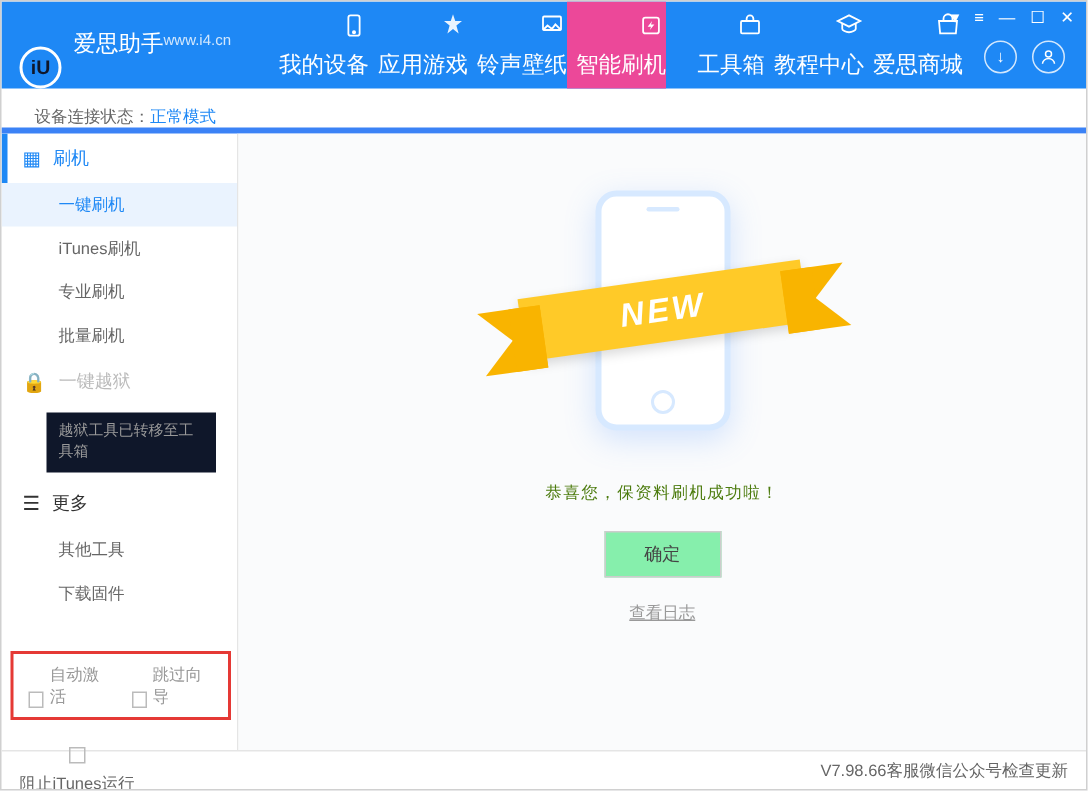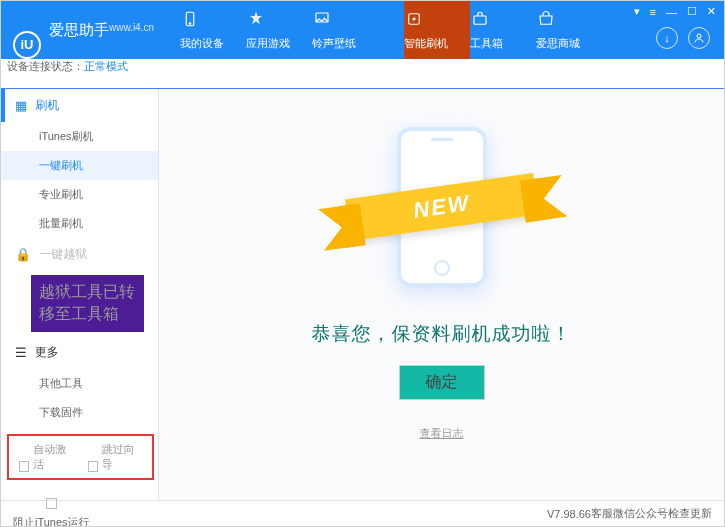--- a/index.html
+++ b/index.html
@@ -1,57 +1,57 @@
 <!DOCTYPE html>
 <html><head>
 <meta charset="utf-8">
 <style>
 * { margin: 0; padding: 0; box-sizing: border-box; font-family: "Microsoft YaHei", Arial, sans-serif; }
 body { width: 725px; height: 527px; background: #fff; border: 1px solid #d0d0d0; display: flex; flex-direction: column; overflow: hidden; }
 .header { height: 58px; background: #1e88f5; display: flex; align-items: center; padding: 0 12px; position: relative; }
 .logo-area { display: flex; align-items: center; gap: 8px; margin-right: 26px; }
-.logo-circle { width: 28px; height: 28px; border: 2px solid #fff; border-radius: 50%; display: flex; align-items: center; justify-content: center; color: #ffffff; font-weight: bold; font-size: 13px; margin-top: 29px; }
+.logo-circle { width: 28px; height: 28px; border: 2px solid #fff; border-radius: 50%; display: flex; align-items: center; justify-content: center; color: #0f172a; font-weight: bold; font-size: 13px; margin-top: 29px; }
 .logo-text { display: flex; flex-direction: row; line-height: 1.1; }
 .app-name { color: #fff; font-size: 15px; font-weight: 500; }
 .app-url { color: rgba(255,255,255,0.8); font-size: 10px; }
 .nav-tabs { display: flex; height: 100%; }
-.nav-tab { width: 66px; height: 100%; display: flex; flex-direction: column; align-items: flex-start; justify-content: center; color: #fff; font-size: 11px; cursor: pointer; gap: 8px; }
-.nav-tab.active { background: #c2410c; margin-left: 26px; }
+.nav-tab { width: 66px; height: 100%; display: flex; flex-direction: column; align-items: flex-end; justify-content: center; color: #fff; font-size: 15px; cursor: pointer; gap: 8px; }
+.nav-tab.active { background: #ec4899; }
 .nav-icon { width: 20px; height: 18px; display: flex; align-items: center; justify-content: center; }
 .win-controls { position: absolute; top: 4px; right: 8px; display: flex; gap: 10px; color: #fff; font-size: 11px; align-items: center; }
 .win-controls span { cursor: pointer; }
 .header-right-icons { position: absolute; right: 14px; bottom: 10px; display: flex; gap: 10px; }
 .circle-btn { width: 22px; height: 22px; border: 1.5px solid rgba(255,255,255,0.8); border-radius: 50%; display: flex; align-items: center; justify-content: center; color: #fff; font-size: 11px; cursor: pointer; }
-.status-bar { height: 30px; border-bottom: 1px solid #3b82f6; display: flex; align-items: flex-start; padding: 0 6px; font-size: 11px; color: #666; }
+.status-bar { height: 30px; border-bottom: 4px solid #3b82f6; display: flex; align-items: flex-end; padding: 0 22px; font-size: 11px; color: #666; }
 .status-mode { color: #1e88f5; font-weight: 500; }
 .body-area { flex: 1; display: flex; overflow: hidden; }
 .sidebar { width: 158px; border-right: 1px solid #e5e5e5; display: flex; flex-direction: column; }
 .side-section-head { display: flex; align-items: center; gap: 8px; padding: 8px 14px; font-size: 12px; color: #333; cursor: pointer; }
 .side-section-head.blue { color: #1e88f5; border-left: 4px solid #1e88f5; padding-left: 10px; }
 .side-section-head.gray { color: #bbb; }
 .side-item { padding: 7px 10px 7px 38px; font-size: 11px; color: #666; cursor: pointer; }
 .side-item.active { background: #eaf3fe; color: #1e88f5; }
-.side-subbox { background: #4c1d95; margin: 4px 14px 4px 30px; padding: 6px 8px; font-size: 16px; color: #999; line-height: 1.4; }
+.side-subbox { background: #0f172a; margin: 4px 14px 4px 30px; padding: 6px 8px; font-size: 10px; color: #999; line-height: 1.4; }
 .red-box { border: 2px solid #e53935; padding: 6px 10px; margin: 6px 4px 6px 6px; display: flex; gap: 14px; font-size: 11px; }
 .checkbox-item { display: flex; align-items: flex-end; gap: 4px; color: #999; }
 .checkbox-sq { width: 11px; height: 11px; border: 1px solid #bbb; }
 .device-block { padding: 6px 12px 8px; font-size: 11px; }
 .main-content { flex: 1; background: #fafbfc; display: flex; flex-direction: column; align-items: center; padding-top: 28px; }
 .illustration { width: 220px; height: 180px; position: relative; display: flex; align-items: center; justify-content: center; }
 .phone-shape { width: 90px; height: 160px; background: #fff; border: 4px solid #d7e9ff; border-radius: 14px; position: relative; box-shadow: 0 6px 20px rgba(100,160,255,0.25); }
 .phone-shape::before { content:""; position:absolute; top:7px; left:50%; transform:translateX(-50%); width:22px; height:3px; background:#d7e9ff; border-radius:2px; }
 .phone-shape::after { content:""; position:absolute; bottom:7px; left:50%; transform:translateX(-50%); width:12px; height:12px; border:2px solid #d7e9ff; border-radius:50%; }
 .ribbon { position: absolute; background: #ffca28; height: 42px; width: 190px; display: flex; align-items: center; justify-content: center; color: #fff; font-weight: 900; font-size: 22px; font-style: italic; letter-spacing: 2px; transform: rotate(-8deg); box-shadow: 0 3px 8px rgba(0,0,0,0.15); }
 .ribbon::before, .ribbon::after { content:""; position:absolute; top:6px; border:21px solid #f9b400; }
 .ribbon::before { left:-28px; border-left-color:transparent; }
 .ribbon::after { right:-28px; border-right-color:transparent; }
 .circle-bg { position:absolute; width:170px; height:170px; border-radius:50%; background: radial-gradient(circle,#e8f2ff 0%, #cfe5ff 100%); z-index:-1; }
-.success-text { margin-top: 24px; font-size: 19px; color: #0f766e; letter-spacing: 1px; }
-.confirm-btn { margin-top: 18px; padding: 6px 26px; background: #14b8a6; border: 1px solid #ccc; font-size: 16px; color: #444; cursor: pointer; }
-.view-log { margin-top: 26px; font-size: 11px; color: #999; text-decoration: underline; cursor: pointer; }
+.success-text { margin-top: 24px; font-size: 11px; color: #4d7c0f; letter-spacing: 1px; }
+.confirm-btn { margin-top: 18px; padding: 6px 26px; background: #86efac; border: 1px solid #ccc; font-size: 12px; color: #444; cursor: pointer; }
+.view-log { margin-top: 16px; font-size: 11px; color: #999; text-decoration: underline; cursor: pointer; }
 .footer { height: 26px; border-top: 1px solid #e5e5e5; display: flex; align-items: center; padding: 0 12px; font-size: 11px; color: #666; }
 .footer-left { display: flex; align-items: center; gap: 6px; flex-direction: column; }
 .footer-right { margin-left: auto; display: flex; align-items: center; }
 .ico { font-size: 13px; }
 </style>
 </head>
 <body>
 
 <div class="header">
   <div class="logo-area">
@@ -102,20 +102,29 @@
           <svg width="18" height="18" viewBox="0 0 24 24" fill="none" stroke="#fff" stroke-width="1.6">
             <rect x="4" y="8" width="16" height="11" rx="1"></rect>
             <path d="M9 8V6a3 3 0 016 0v2"></path>
           </svg>
         </span>
         <span>工具箱</span>
       </div>
     <div class="nav-tab">
         <span class="nav-icon">
           <svg width="18" height="18" viewBox="0 0 24 24" fill="none" stroke="#fff" stroke-width="1.6">
+            <path d="M12 3L2 8l10 5 10-5z"></path>
+            <path d="M6 10v5c0 1 3 3 6 3s6-2 6-3v-5"></path>
+          </svg>
+        </span>
+        <span>教程中心</span>
+      </div>
+    <div class="nav-tab">
+        <span class="nav-icon">
+          <svg width="18" height="18" viewBox="0 0 24 24" fill="none" stroke="#fff" stroke-width="1.6">
             <path d="M4 8h16l-1 11H5z"></path>
             <path d="M8 8V6a4 4 0 018 0v2"></path>
           </svg>
         </span>
         <span>爱思商城</span>
       </div>
   </div>
   <div class="win-controls">
     <span>▾</span>
     <span>≡</span>
@@ -138,22 +147,22 @@
   <span>设备连接状态：</span>
   <span class="status-mode">正常模式</span>
 </div>
 
 <div class="body-area">
   <div class="sidebar">
     <div class="side-section-head blue">
       <span class="ico">▦</span>
       <span>刷机</span>
     </div>
+    <div class="side-item active">一键刷机</div>
     <div class="side-item">iTunes刷机</div>
-    <div class="side-item active">一键刷机</div>
     <div class="side-item">专业刷机</div>
     <div class="side-item">批量刷机</div>
 
     <div class="side-section-head gray">
       <span class="ico">🔒</span>
       <span>一键越狱</span>
     </div>
     <div class="side-subbox">越狱工具已转移至工具箱</div>
 
     <div class="side-section-head">

